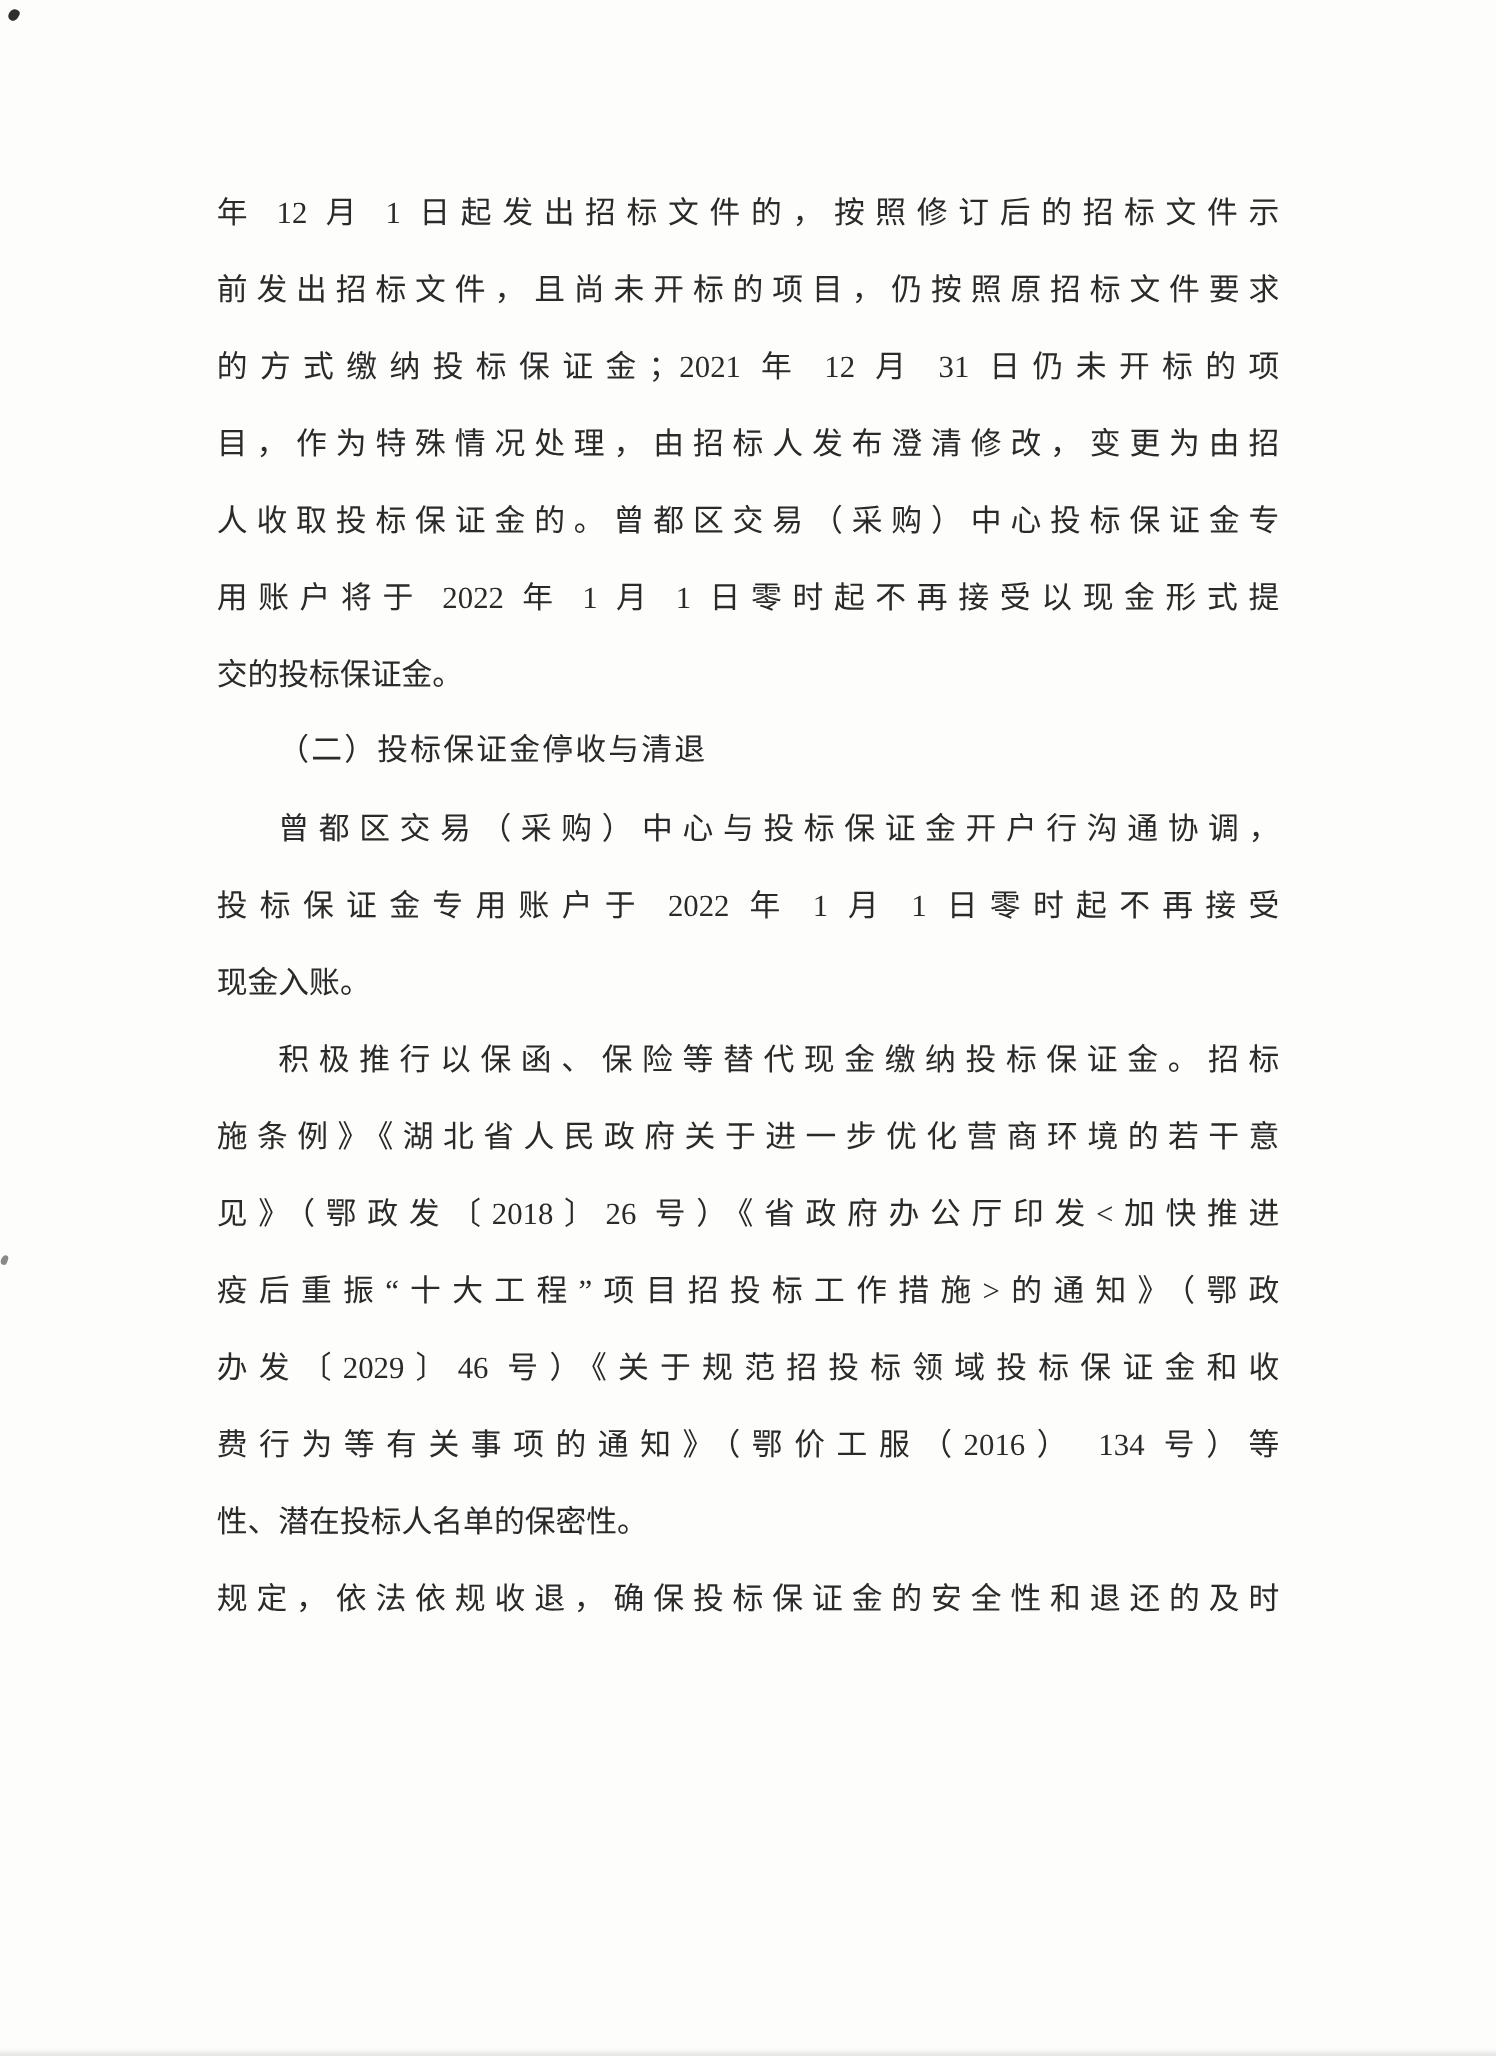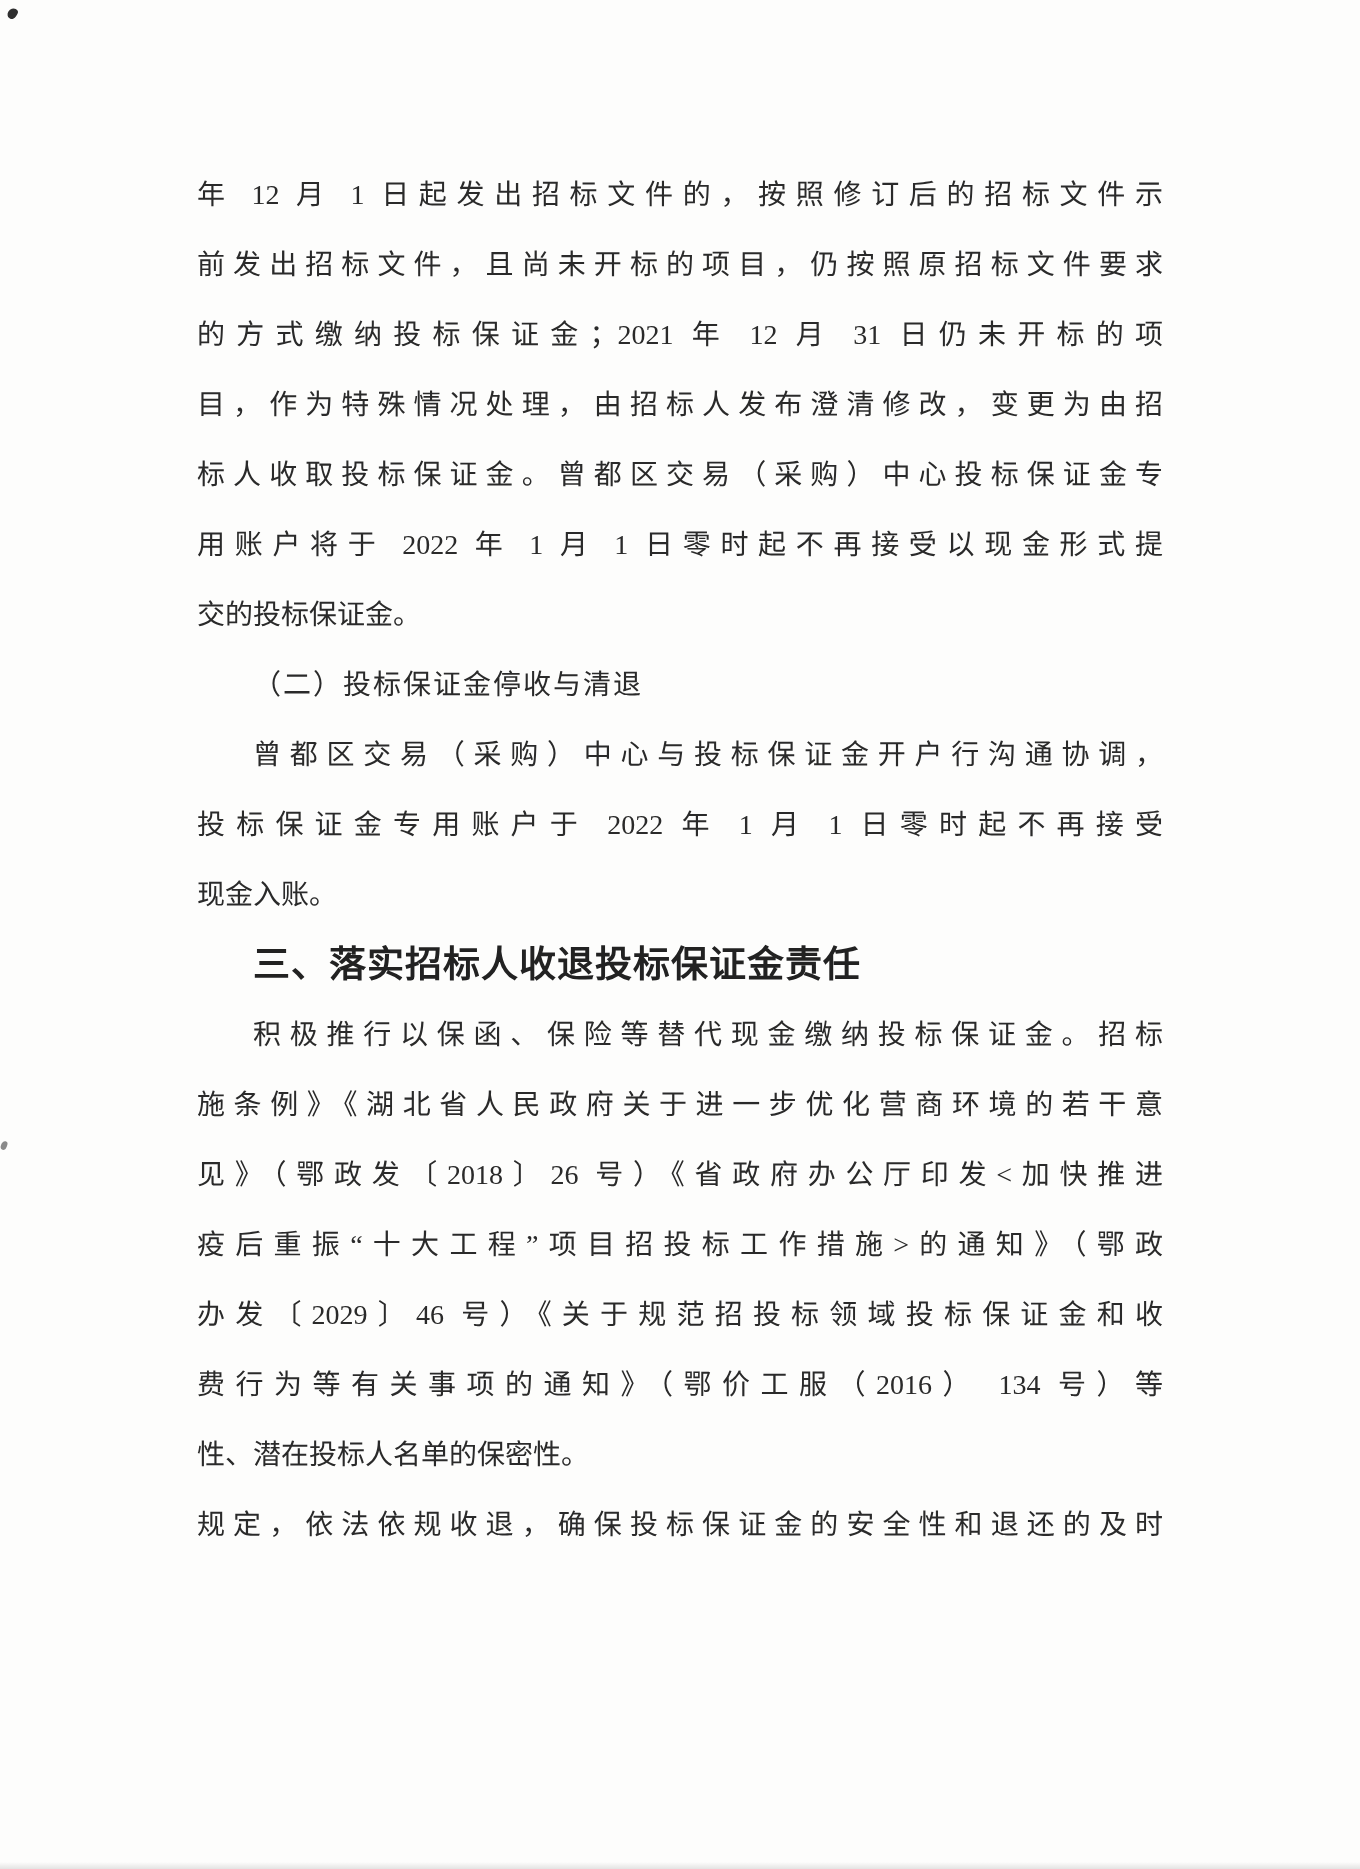--- a/index.html
+++ b/index.html
@@ -59,48 +59,48 @@
     white-space: normal;
     text-align: justify;
     text-align-last: justify;
   }
   .line.indent {
     text-indent: 56px;
   }
   .line.heading-kai {
     font-style: normal;
     letter-spacing: 2px;
+    font-family: Liberation Mono, monospace;
   }
   .line.heading-bold {
     font-family: "Liberation Sans", "DejaVu Sans", sans-serif;
     font-weight: 700;
     font-size: 37px;
     letter-spacing: 1px;
     color: #222222;
   }
 </style>
 </head>
 <body>
 
 <div class="page">
   <span class="speck speck-1"></span>
   <span class="speck speck-2"></span>
   <div class="content" id="doc-content">
       <p class="line justify">年 12 月 1 日起发出招标文件的，按照修订后的招标文件示</p>
       <p class="line justify">前发出招标文件，且尚未开标的项目，仍按照原招标文件要求</p>
       <p class="line justify">的方式缴纳投标保证金；2021 年 12 月 31 日仍未开标的项</p>
       <p class="line justify">目，作为特殊情况处理，由招标人发布澄清修改，变更为由招</p>
-      <p class="line justify">标人收取投标保证金。曾都区交易（采购）中心投标保证金专</p>
+      <p class="line justify">人收取投标保证金的。曾都区交易（采购）中心投标保证金专</p>
       <p class="line justify">用账户将于 2022 年 1 月 1 日零时起不再接受以现金形式提</p>
       <p class="line">交的投标保证金。</p>
       <p class="line heading-kai indent">（二）投标保证金停收与清退</p>
       <p class="line justify indent">曾都区交易（采购）中心与投标保证金开户行沟通协调，</p>
       <p class="line justify">投标保证金专用账户于 2022 年 1 月 1 日零时起不再接受</p>
       <p class="line">现金入账。</p>
-      <p class="line heading-bold indent">三、落实招标人收退投标保证金责任</p>
       <p class="line justify indent">积极推行以保函、保险等替代现金缴纳投标保证金。招标</p>
       <p class="line justify">施条例》《湖北省人民政府关于进一步优化营商环境的若干意</p>
       <p class="line justify">见》（鄂政发〔2018〕26 号）《省政府办公厅印发&lt;加快推进</p>
       <p class="line justify">疫后重振“十大工程”项目招投标工作措施&gt;的通知》（鄂政</p>
       <p class="line justify">办发〔2029〕46 号）《关于规范招投标领域投标保证金和收</p>
       <p class="line justify">费行为等有关事项的通知》（鄂价工服（2016） 134 号）等</p>
       <p class="line">性、潜在投标人名单的保密性。</p>
       <p class="line justify">规定，依法依规收退，确保投标保证金的安全性和退还的及时</p>
     </div>
   <div class="scan-edge-bottom"></div>

